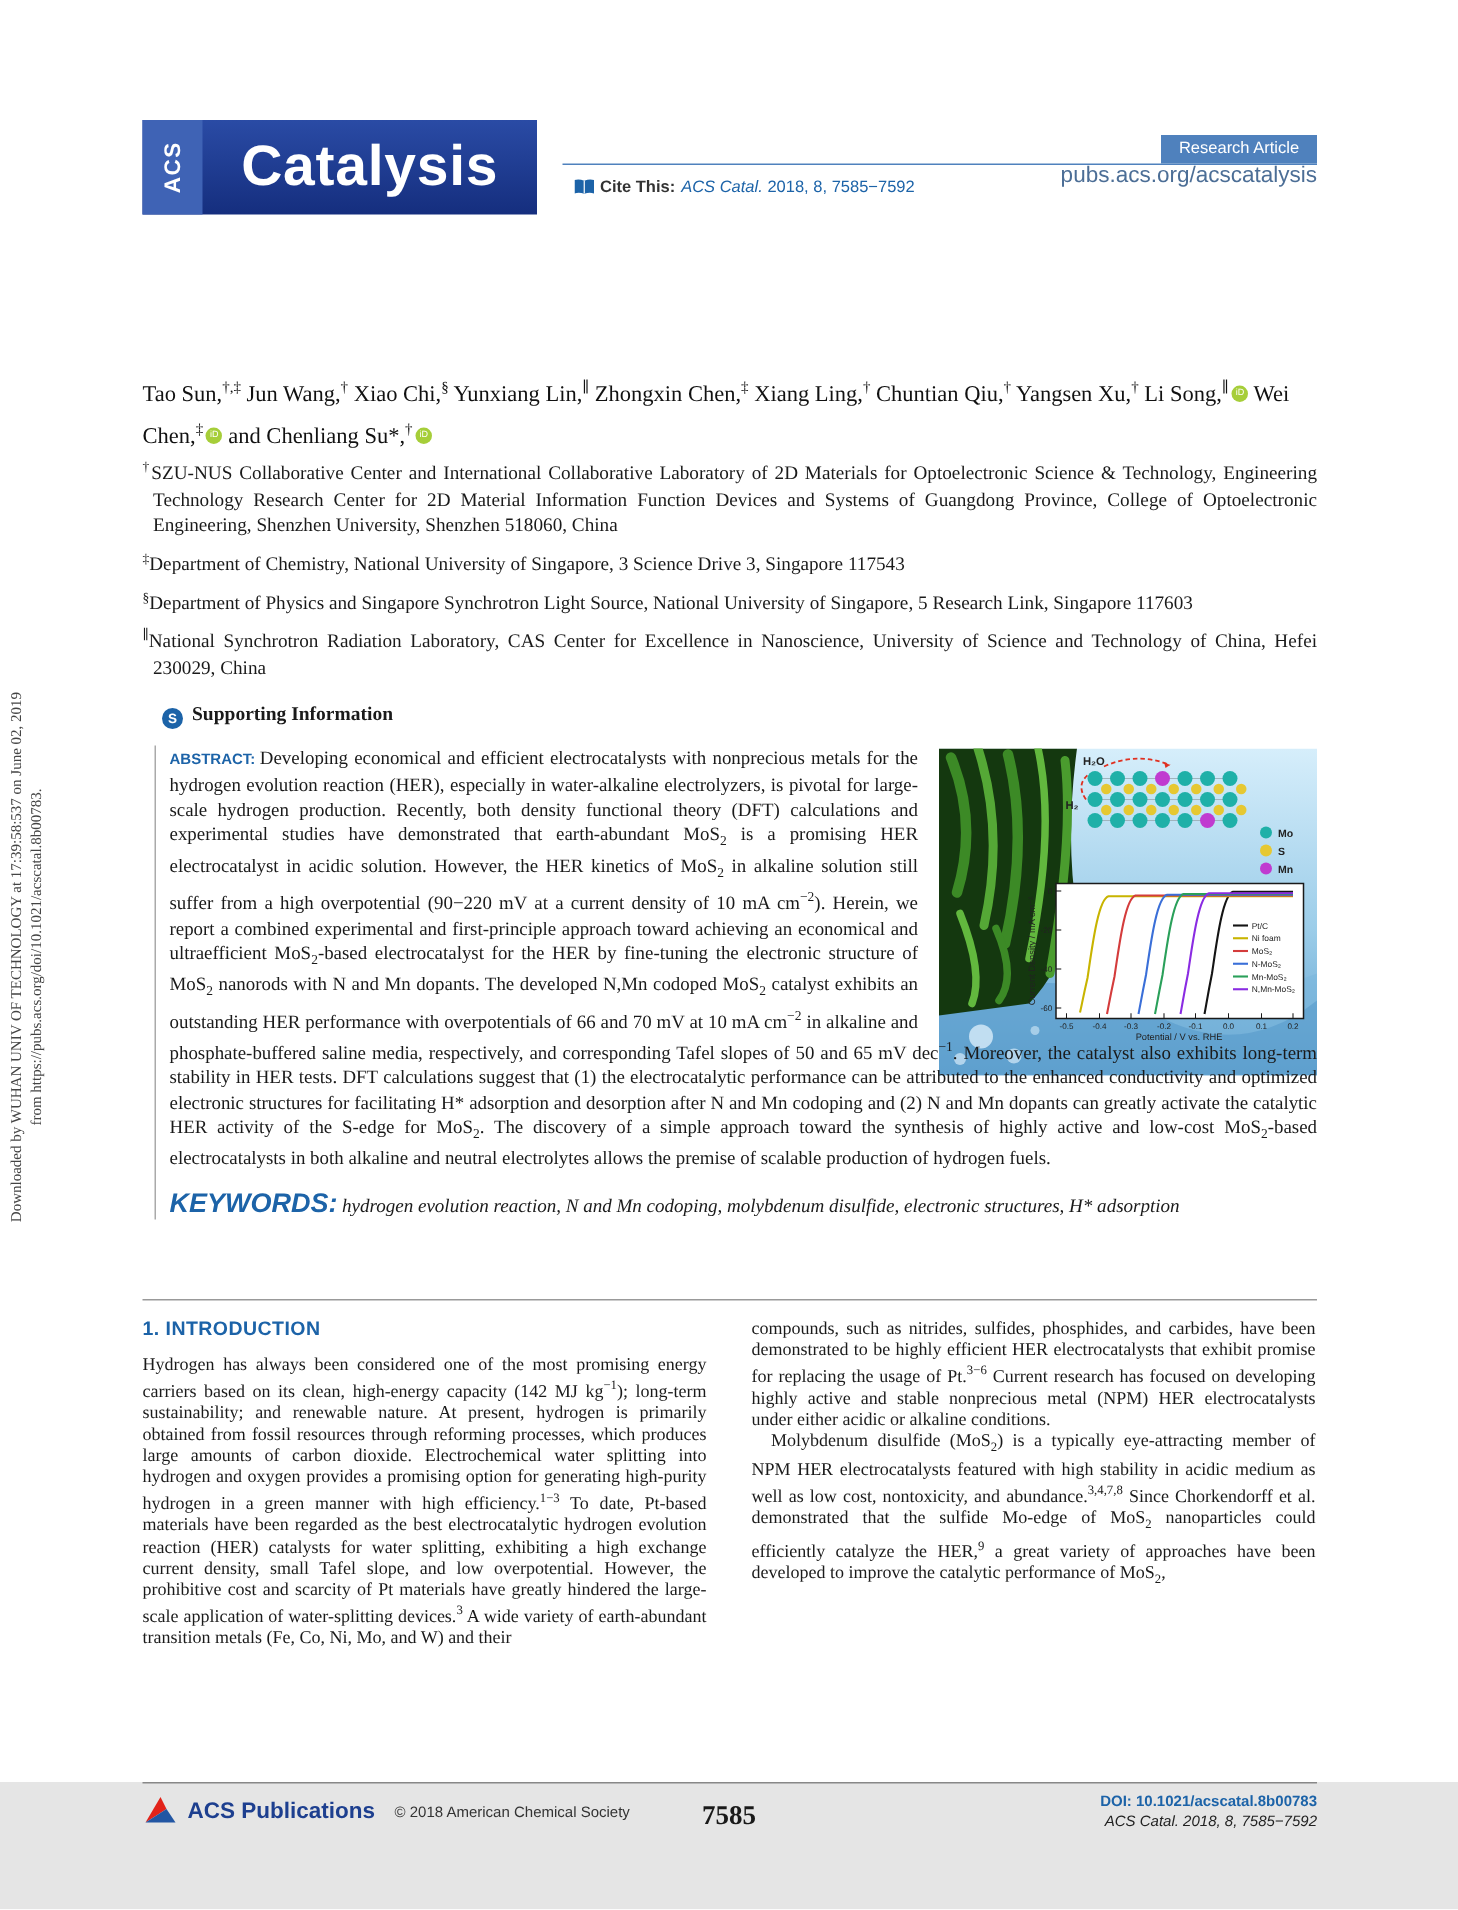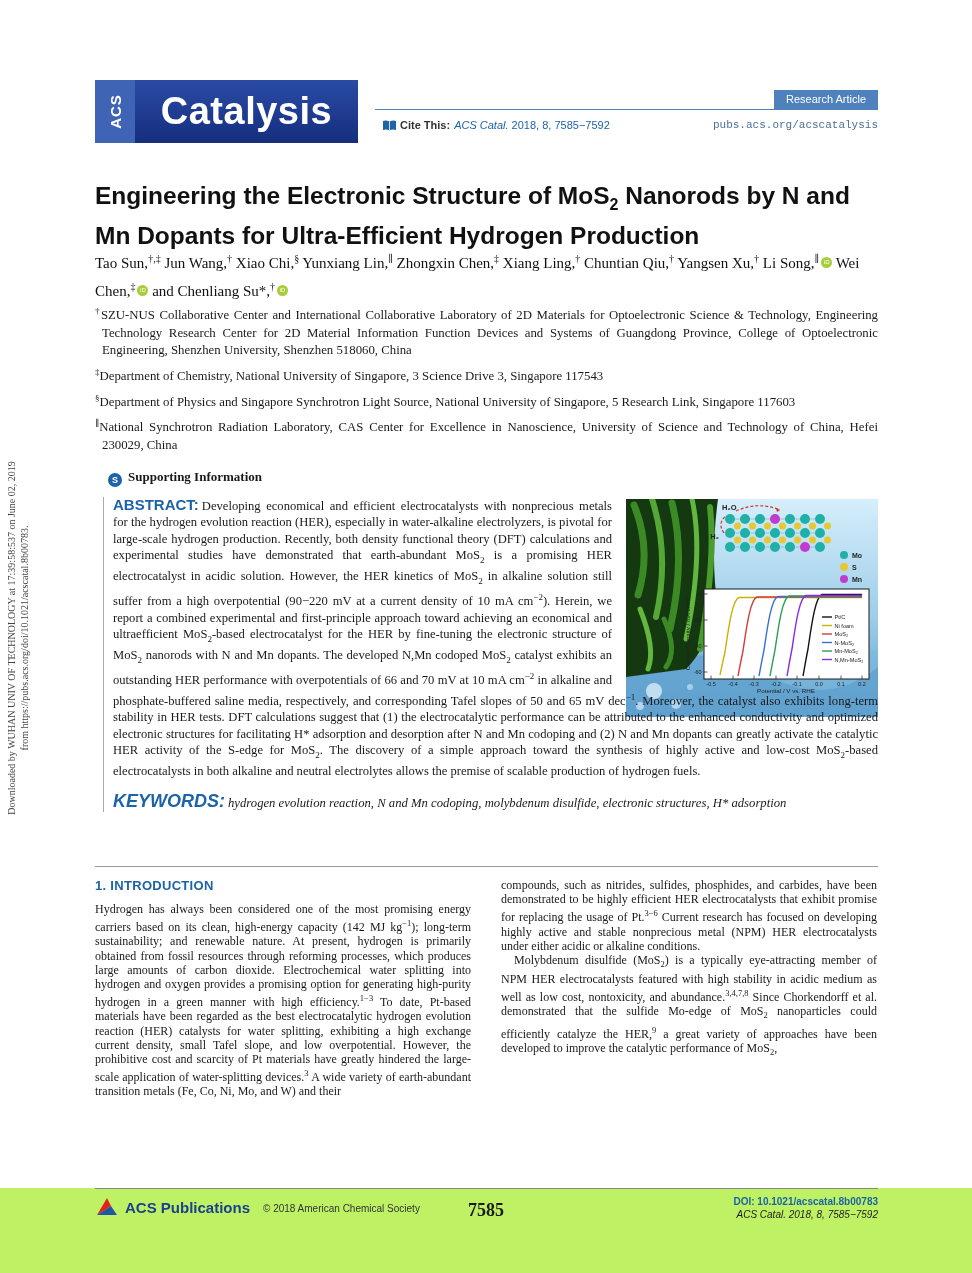--- a/index.html
+++ b/index.html
@@ -42,22 +42,22 @@
   }
   .cite-line {
     position:absolute; left:383px; top:119px;
     font-family:"Liberation Sans","DejaVu Sans",sans-serif; font-size:11px; color:#333;
   }
   .cite-icon { display:inline-block; vertical-align:-2px; margin-right:4px; }
   .cite-label { font-weight:bold; margin-right:4px; }
   .cite-journal { color:var(--accent,#1c63a8); font-style:italic; }
   .cite-rest { color:var(--accent,#1c63a8); }
   .site-url {
-    position:absolute; top:119px; right:94px;
-    font-family:Liberation Mono, monospace; font-size:11px; color:var(--muted,#4c6e96);
+    position:absolute; top:108px; right:94px;
+    font-family:Liberation Sans, sans-serif; font-size:15px; color:var(--muted,#4c6e96);
   }
 
   
   .title {
     position:absolute; left:95px; top:180px; width:783px;
     font-family:"Liberation Sans","DejaVu Sans",sans-serif;
     font-size:24.5px; line-height:31px; font-weight:bold; color:#111;
   }
   .title sub { font-size:16px; }
   .authors {
@@ -91,21 +91,21 @@
   .abstract-block {
     position:absolute; left:103px; top:497px; width:775px;
     border-left:1px solid #aaa; padding-left:9px;
   }
   .abstract-figure { float:right; width:252px; height:164px; margin:2px 0 6px 14px; }
   .abstract-text { font-size:12.6px; line-height:16.4px; text-align:justify; }
   .abstract-text sub { font-size:9px; }
   .abstract-text sup { font-size:9px; }
   .abstract-label {
     font-family:"Liberation Sans","DejaVu Sans",sans-serif; font-weight:bold;
-    color:var(--accent,#1c63a8); font-size:15px; margin-right:3px;
+    color:var(--accent,#1c63a8); font-size:10px; margin-right:3px;
   }
   .keywords { margin-top:12px; font-size:12.7px; font-style:italic; }
   .keywords-label {
     font-family:"Liberation Sans","DejaVu Sans",sans-serif; font-weight:bold;
     color:var(--accent,#1c63a8); font-size:18px; margin-right:3px;
   }
 
   .body-rule { position:absolute; left:95px; top:866px; width:783px; height:1px; background:#999; }
 
   
@@ -117,21 +117,21 @@
   }
   .body-p { font-size:12px; line-height:14.2px; text-align:justify; }
   .body-p sub { font-size:8.5px; }
   .body-p sup { font-size:8.5px; }
   .body-p.indent { text-indent:13px; }
   .dates { margin-top:18px; font-size:11.5px; }
   .date-row { display:flex; line-height:16.5px; }
   .date-label { width:70px; color:var(--accent,#1c63a8); font-weight:bold; font-style:italic; }
 
   
-  .footer { position:absolute; left:0; top:1188px; width:972px; height:85px; background:#bef264; z-index:3; }
+  .footer { position:absolute; left:0; top:1188px; width:972px; height:85px; background:#e5e5e5; z-index:3; }
   .footer-rule { position:absolute; left:95px; top:0; width:783px; height:1px; background:#888; }
   .pub-logo { position:absolute; left:95px; top:9px; display:flex; align-items:center; gap:6px; }
   .pub-logo-text {
     font-family:"Liberation Sans","DejaVu Sans",sans-serif; font-weight:bold;
     font-size:15px; color:#1d3f8f;
   }
   .copyright {
     position:absolute; left:263px; top:15px; font-size:10px; color:#333;
     font-family:"Liberation Sans","DejaVu Sans",sans-serif;
   }
@@ -187,21 +187,20 @@
   <div class="cite-line">
     <span class="cite-icon">
       <svg width="13" height="11" viewBox="0 0 13 11">
           <path d="M0,1 Q3,0 6.5,1.5 Q10,0 13,1 L13,10 Q10,9 6.5,10.2 Q3,9 0,10 Z" fill="#1c63a8"></path>
           <line x1="6.5" y1="1.5" x2="6.5" y2="10" stroke="#fff" stroke-width="0.8"></line>
         </svg>
     </span><span class="cite-label">Cite This:</span><span class="cite-journal">ACS Catal.</span> <span class="cite-rest">2018, 8, 7585−7592</span>
   </div>
   <div class="site-url">pubs.acs.org/acscatalysis</div>
 
-  <h1 class="title">Engineering the Electronic Structure of MoS<sub>2</sub> Nanorods by N and Mn Dopants for Ultra-Efficient Hydrogen Production</h1>
   <div class="authors"><span>Tao Sun,<sup>†,‡</sup></span> <span>Jun Wang,<sup>†</sup></span> <span>Xiao Chi,<sup>§</sup></span> <span>Yunxiang Lin,<sup>∥</sup></span> <span>Zhongxin Chen,<sup>‡</sup></span> <span>Xiang Ling,<sup>†</sup></span> <span>Chuntian Qiu,<sup>†</sup></span> <span>Yangsen Xu,<sup>†</sup></span> <span>Li Song,<sup>∥</sup><span class="orcid">iD</span></span> <span>Wei Chen,<sup>‡</sup><span class="orcid">iD</span></span> <span>and Chenliang Su*,<sup>†</sup><span class="orcid">iD</span></span> </div>
   <div class="affiliations">
       <p class="affiliation"><sup>†</sup>SZU-NUS Collaborative Center and International Collaborative Laboratory of 2D Materials for Optoelectronic Science &amp; Technology, Engineering Technology Research Center for 2D Material Information Function Devices and Systems of Guangdong Province, College of Optoelectronic Engineering, Shenzhen University, Shenzhen 518060, China</p>
       <p class="affiliation"><sup>‡</sup>Department of Chemistry, National University of Singapore, 3 Science Drive 3, Singapore 117543</p>
       <p class="affiliation"><sup>§</sup>Department of Physics and Singapore Synchrotron Light Source, National University of Singapore, 5 Research Link, Singapore 117603</p>
       <p class="affiliation"><sup>∥</sup>National Synchrotron Radiation Laboratory, CAS Center for Excellence in Nanoscience, University of Science and Technology of China, Hefei 230029, China</p>
     </div>
 
   <div class="supporting">
     <span class="s-icon">S</span><span class="s-label">Supporting Information</span>

